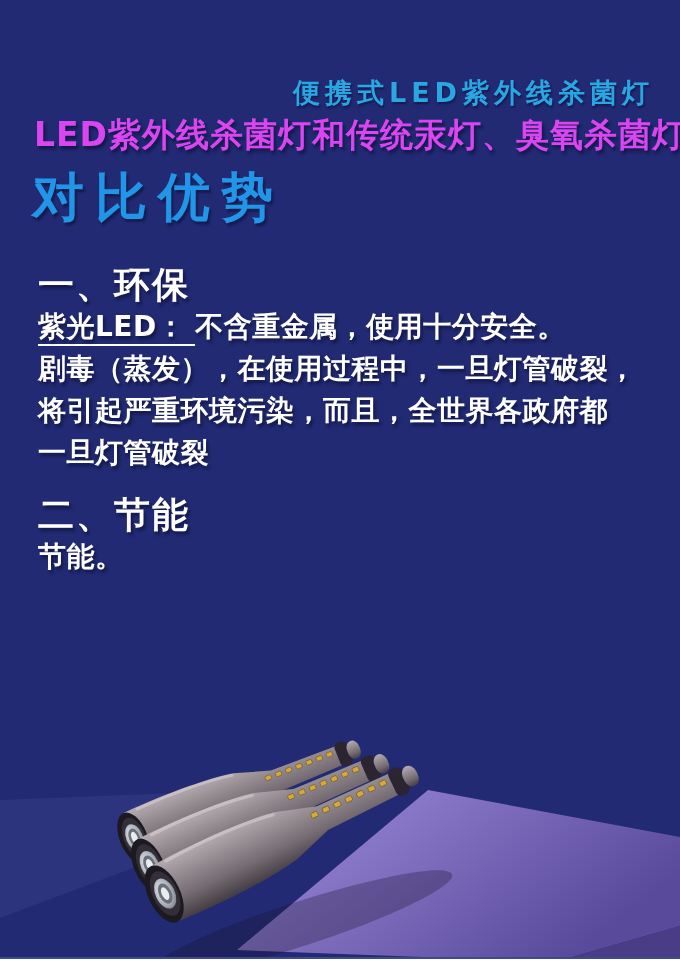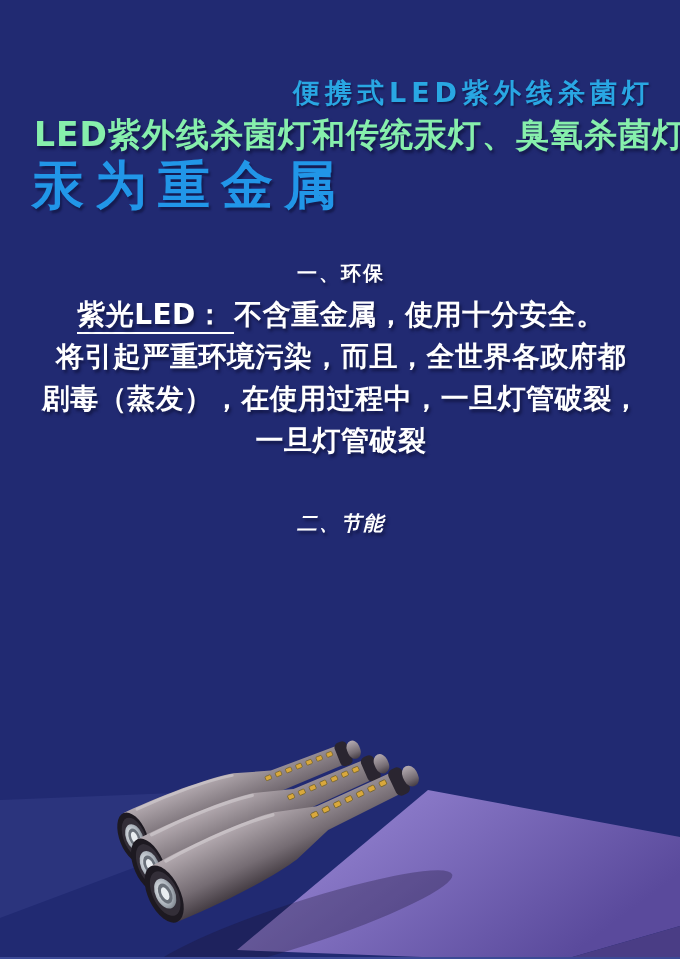--- a/index.html
+++ b/index.html
@@ -11,43 +11,43 @@
   .poster{position:absolute;inset:0;}
 
   
   .subtitle{
     margin:76px 26px 0 0;text-align:right;
     font-size:27px;font-weight:bold;letter-spacing:5px;line-height:34px;
     color:#29a7e3;text-shadow:1px 2px 2px rgba(8,10,40,.5);
     white-space:nowrap;
   }
   .title{
-    margin:2px 18px 0 34px;
+    margin:2px 18px 12px 34px;
     font-size:33px;font-weight:bold;letter-spacing:1px;line-height:46px;
-    color:#86efac;text-shadow:2px 3px 3px rgba(8,10,40,.55);
+    color:#d946ef;text-shadow:2px 3px 3px rgba(8,10,40,.55);
     white-space:nowrap;
   }
   .highlight{
     margin:0 0 0 32px;
     font-size:52px;font-weight:bold;letter-spacing:11px;line-height:54px;
     color:#2196e8;text-shadow:2px 3px 2px rgba(8,10,40,.45);
     white-space:nowrap;
   }
 
   
   .sections{margin:0 36px 0 38px;color:#fff;}
   .section-1{margin-top:40px;}
-  .section-2{margin-top:40px;font-style:italic;}
+  .section-2{margin-top:20px;}
   .sec-heading{
-    font-size:20px;font-weight:bold;letter-spacing:2px;line-height:42px;
-    text-shadow:2px 3px 3px rgba(8,10,40,.55);white-space:nowrap;text-align:center;
+    font-size:36px;font-weight:bold;letter-spacing:2px;line-height:42px;
+    text-shadow:2px 3px 3px rgba(8,10,40,.55);white-space:nowrap;
   }
   .line,.lead-line{
     font-size:28px;font-weight:bold;letter-spacing:.5px;line-height:42px;
-    text-shadow:2px 3px 3px rgba(8,10,40,.55);white-space:nowrap;text-align:center;
+    text-shadow:2px 3px 3px rgba(8,10,40,.55);white-space:nowrap;
   }
   .underlined{
     border-bottom:2px solid #ffffff;
     padding-right:10px;padding-bottom:1px;
   }
 
   
   .product-area{position:absolute;left:0;top:674px;width:680px;height:290px;}
 
   
@@ -58,37 +58,38 @@
 </style>
 </head>
 <body>
 
 <div class="poster">
 
   <div class="subtitle">便携式LED紫外线杀菌灯</div>
 
   <div class="title">LED紫外线杀菌灯和传统汞灯、臭氧杀菌灯</div>
 
-  <div class="highlight">汞为重金属</div>
+  <div class="highlight">对比优势</div>
 
   <div class="sections">
 
     <div class="section-1">
       <div class="sec-heading">一、环保</div>
       <div class="lead-line"><span class="underlined">紫光LED：</span><span>不含重金属，使用十分安全。</span></div>
       <div>
+          <div class="line">剧毒（蒸发），在使用过程中，一旦灯管破裂，</div>
           <div class="line">将引起严重环境污染，而且，全世界各政府都</div>
-          <div class="line">剧毒（蒸发），在使用过程中，一旦灯管破裂，</div>
           <div class="line">一旦灯管破裂</div>
         </div>
     </div>
 
     <div class="section-2">
       <div class="sec-heading">二、节能</div>
       <div>
+          <div class="line">节能。</div>
         </div>
     </div>
 
   </div>
 
   <div class="product-area">
     <svg width="680" height="290" viewBox="0 0 680 290">
       <defs>
         <linearGradient id="bodyGrad" x1="0" y1="0" x2="0" y2="1">
           <stop offset="0" stop-color="#b5abb1"></stop>

